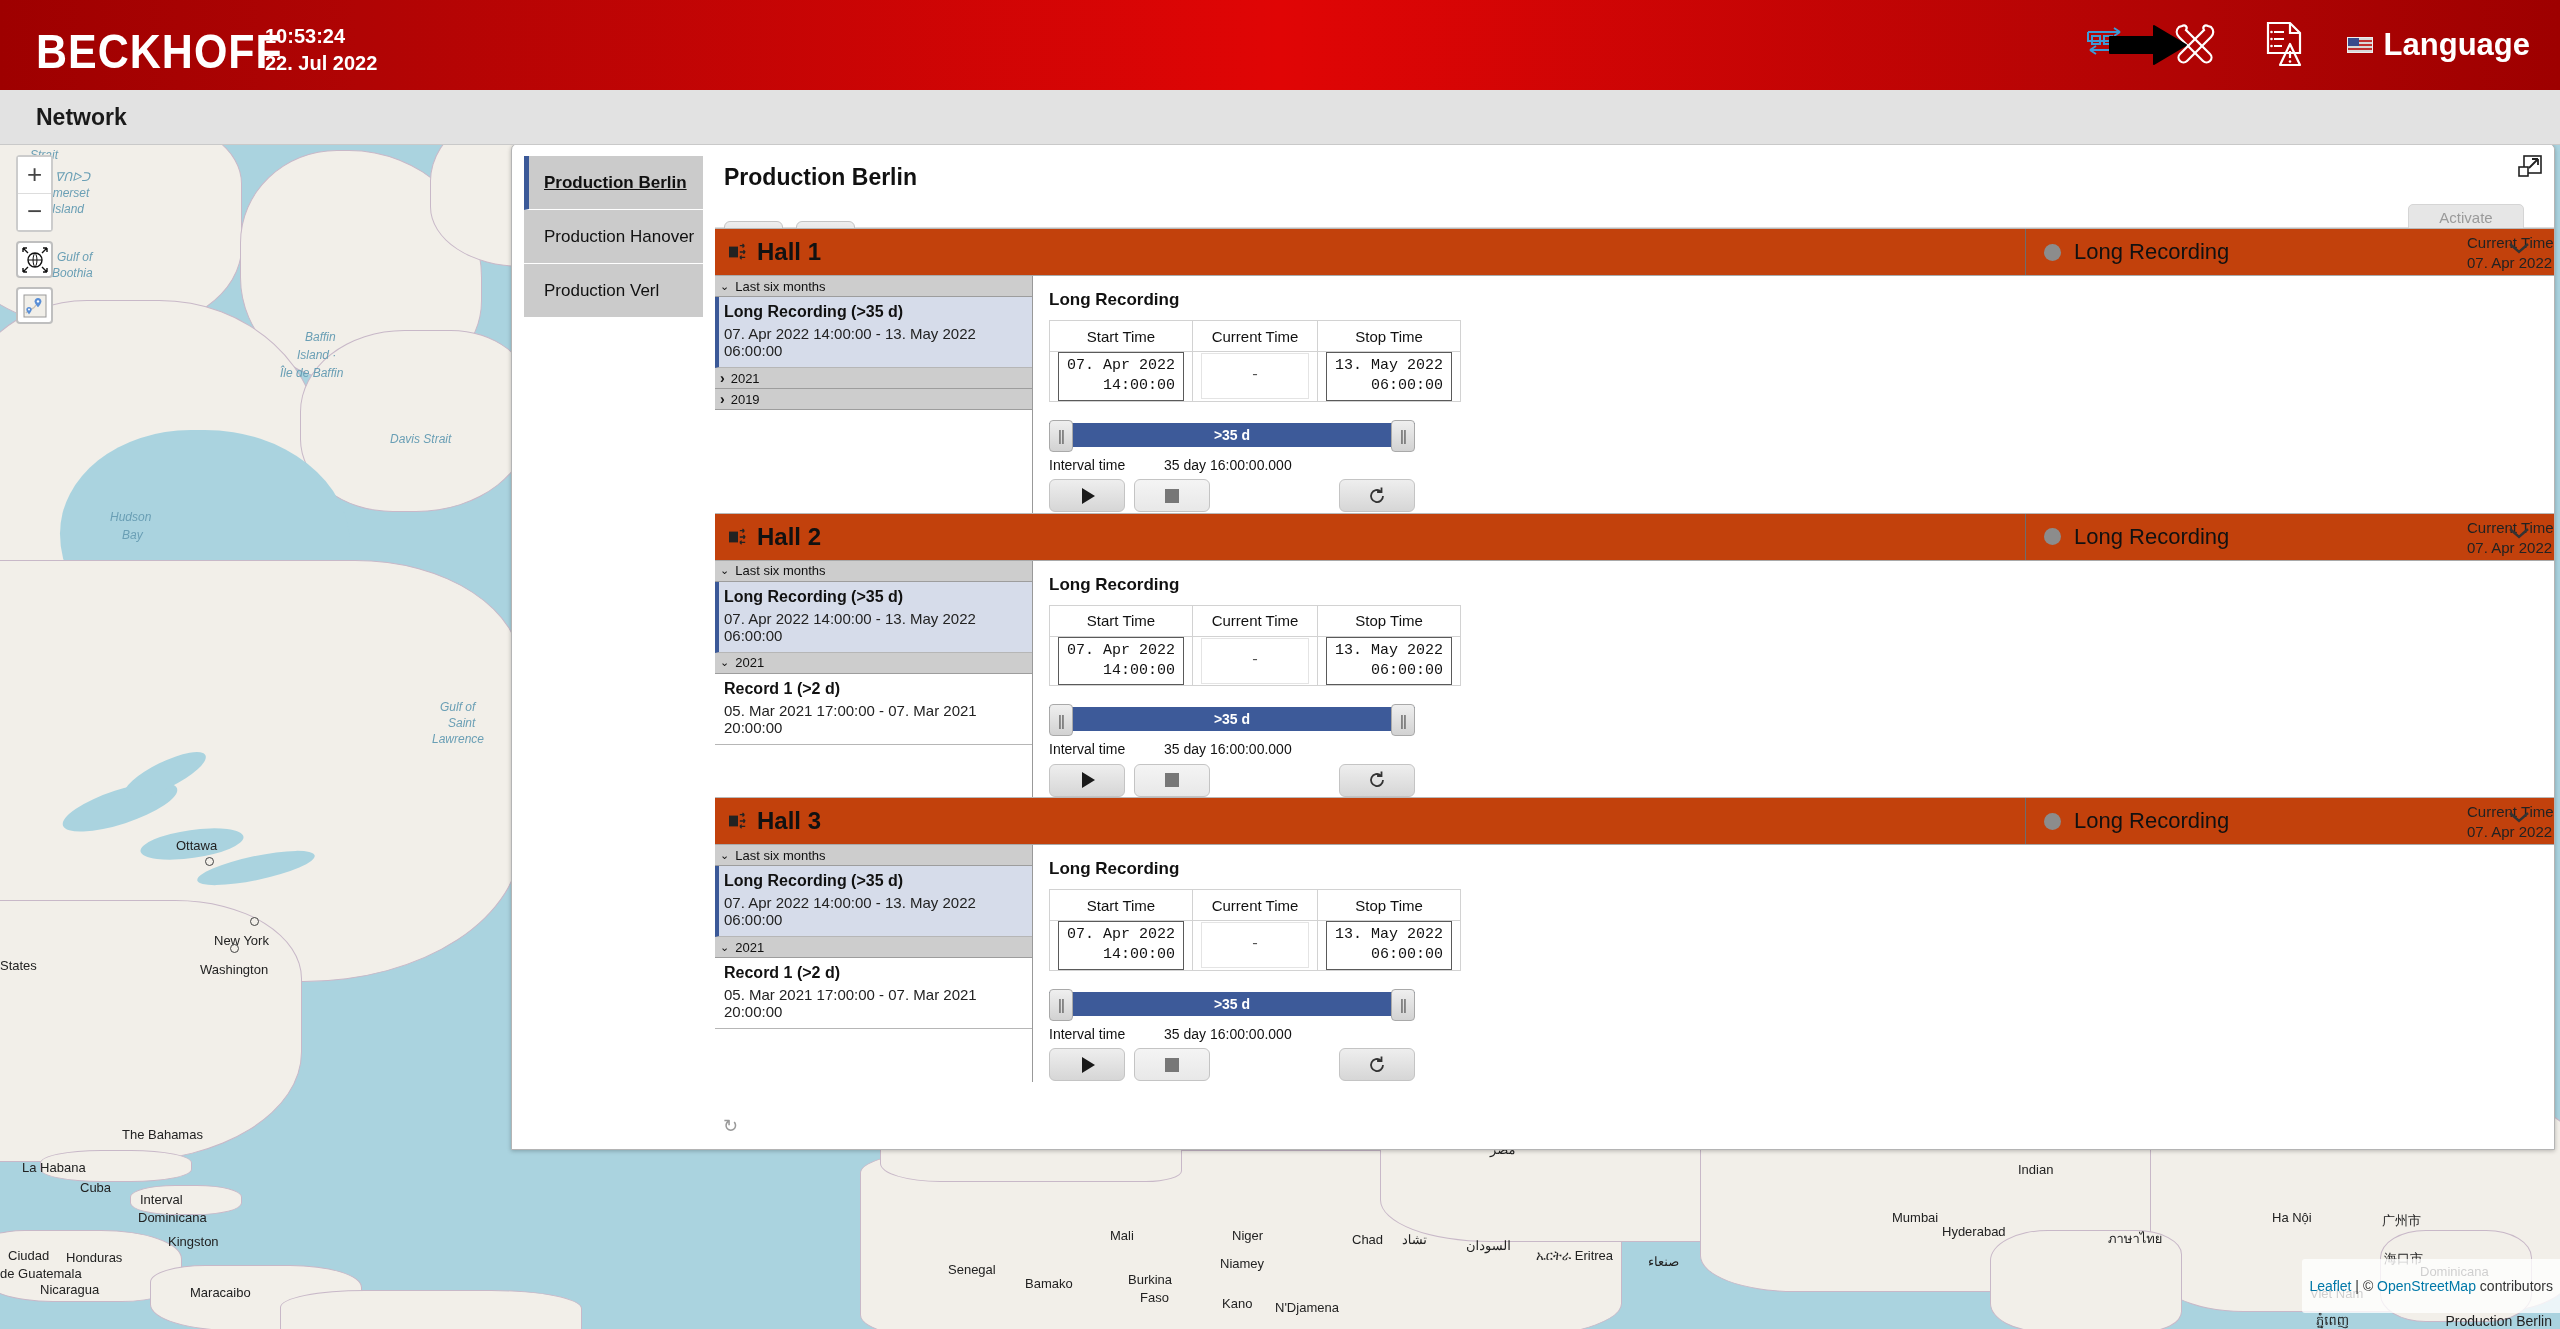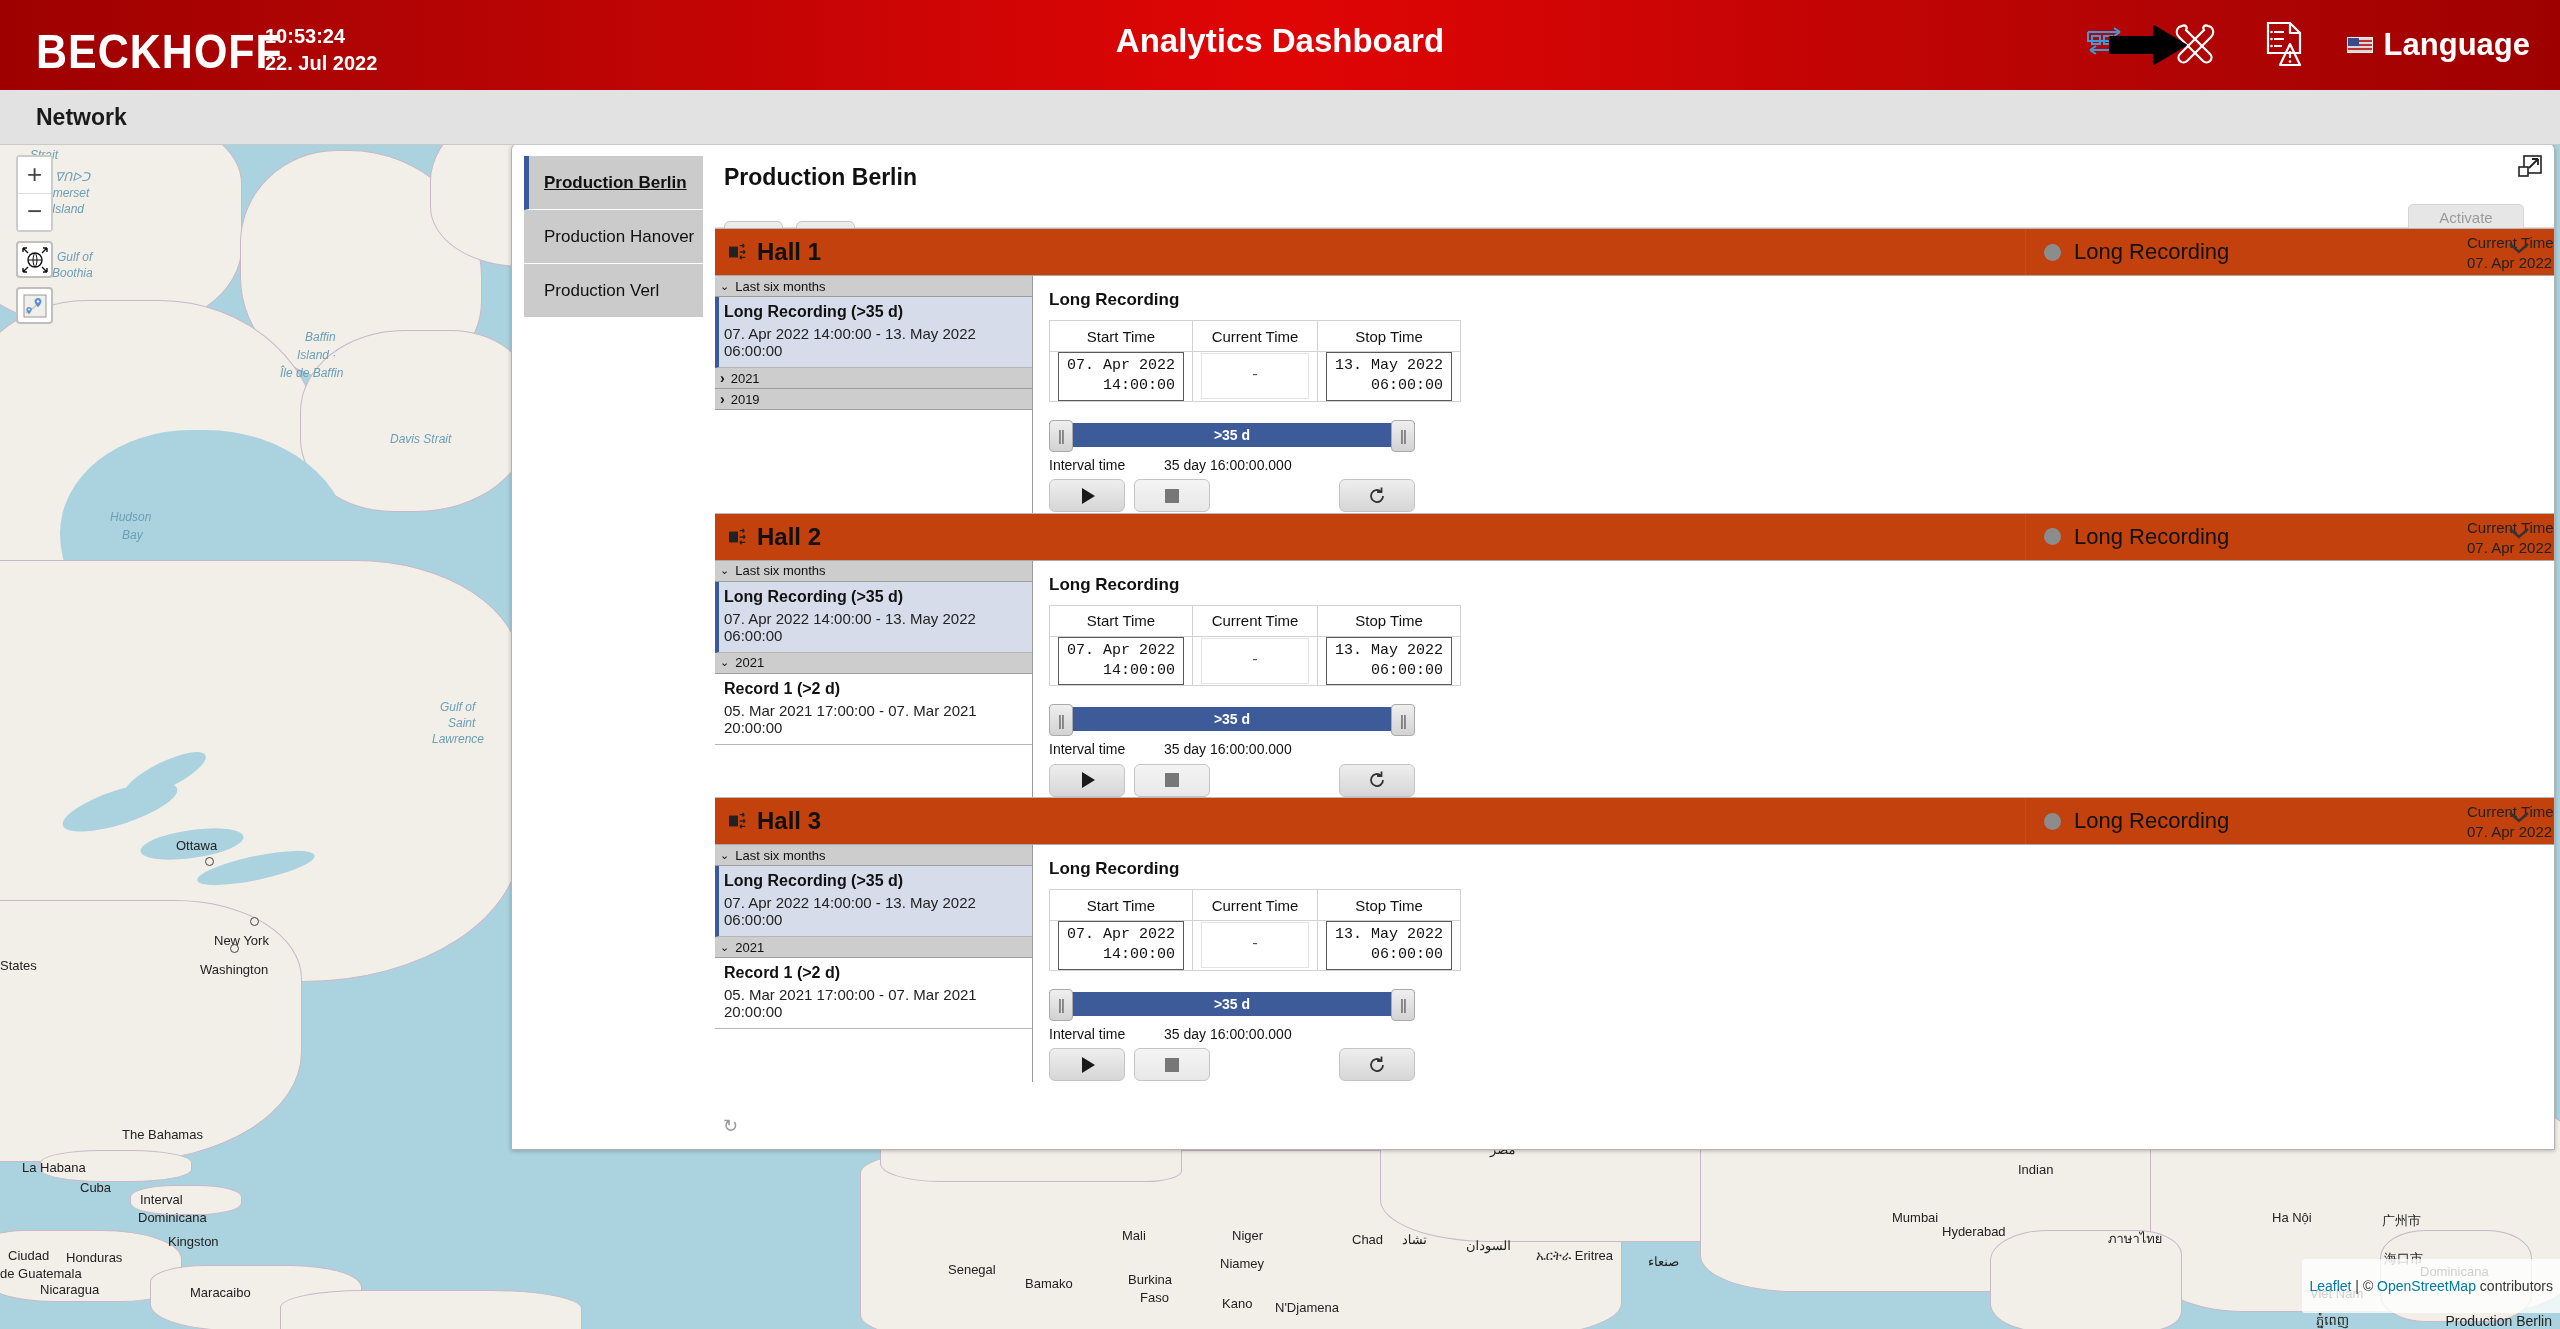--- a/index.html
+++ b/index.html
@@ -185,21 +185,21 @@
       <div class="map-label city" style="left: 80px; top: 1180px;">Cuba</div>
       <div class="map-label city" style="left: 168px; top: 1234px;">Kingston</div>
       <div class="map-label city" style="left: 140px; top: 1192px;">Interval</div>
       <div class="map-label city" style="left: 138px; top: 1210px;">Dominicana</div>
       <div class="map-label city" style="left: 66px; top: 1250px;">Honduras</div>
       <div class="map-label city" style="left: 8px; top: 1248px;">Ciudad</div>
       <div class="map-label city" style="left: 0px; top: 1266px;">de Guatemala</div>
       <div class="map-label city" style="left: 40px; top: 1282px;">Nicaragua</div>
       <div class="map-label city" style="left: 190px; top: 1285px;">Maracaibo</div>
       <div class="map-label city" style="left: 948px; top: 1262px;">Senegal</div>
-      <div class="map-label city" style="left: 1110px; top: 1228px; margin-left: 12px;">Mali</div>
+      <div class="map-label city" style="left: 1110px; top: 1228px;">Mali</div>
       <div class="map-label city" style="left: 1232px; top: 1228px;">Niger</div>
       <div class="map-label city" style="left: 1352px; top: 1232px;">Chad</div>
       <div class="map-label city" style="left: 1402px; top: 1232px;">تشاد</div>
       <div class="map-label city" style="left: 1025px; top: 1276px;">Bamako</div>
       <div class="map-label city" style="left: 1128px; top: 1272px;">Burkina</div>
       <div class="map-label city" style="left: 1140px; top: 1290px;">Faso</div>
       <div class="map-label city" style="left: 1220px; top: 1256px;">Niamey</div>
       <div class="map-label city" style="left: 1222px; top: 1296px;">Kano</div>
       <div class="map-label city" style="left: 1275px; top: 1300px;">N'Djamena</div>
       <div class="map-label city" style="left: 1466px; top: 1238px;">السودان</div>
@@ -255,21 +255,20 @@
   </div>
 </div>
 <div id="status-bottom">Production Berlin</div>
 
 <div id="topbar">
   <div id="logo">BECKHOFF</div>
   <div id="clock">
     <div>10:53:24</div>
     <div>22. Jul 2022</div>
   </div>
-  <div id="app-title">Analytics Dashboard</div>
 
   <div id="header-icons">
     <div class="hicon">
       <svg width="50" height="42" viewBox="0 0 50 42">
         <path d="M8 8h32M40 8l-6-4M40 8l-6 4" stroke="#3d9ad6" stroke-width="2" fill="none"></path>
         <path d="M8 8v9h34v9" stroke="#3d9ad6" stroke-width="2" fill="none"></path>
         <rect x="12" y="12" width="8" height="8" fill="none" stroke="#3d9ad6" stroke-width="2"></rect>
         <rect x="24" y="12" width="8" height="8" fill="none" stroke="#3d9ad6" stroke-width="2"></rect>
         <path d="M42 26H10M10 26l6-4M10 26l6 4" stroke="#3d9ad6" stroke-width="2" fill="none"></path>
       </svg>

